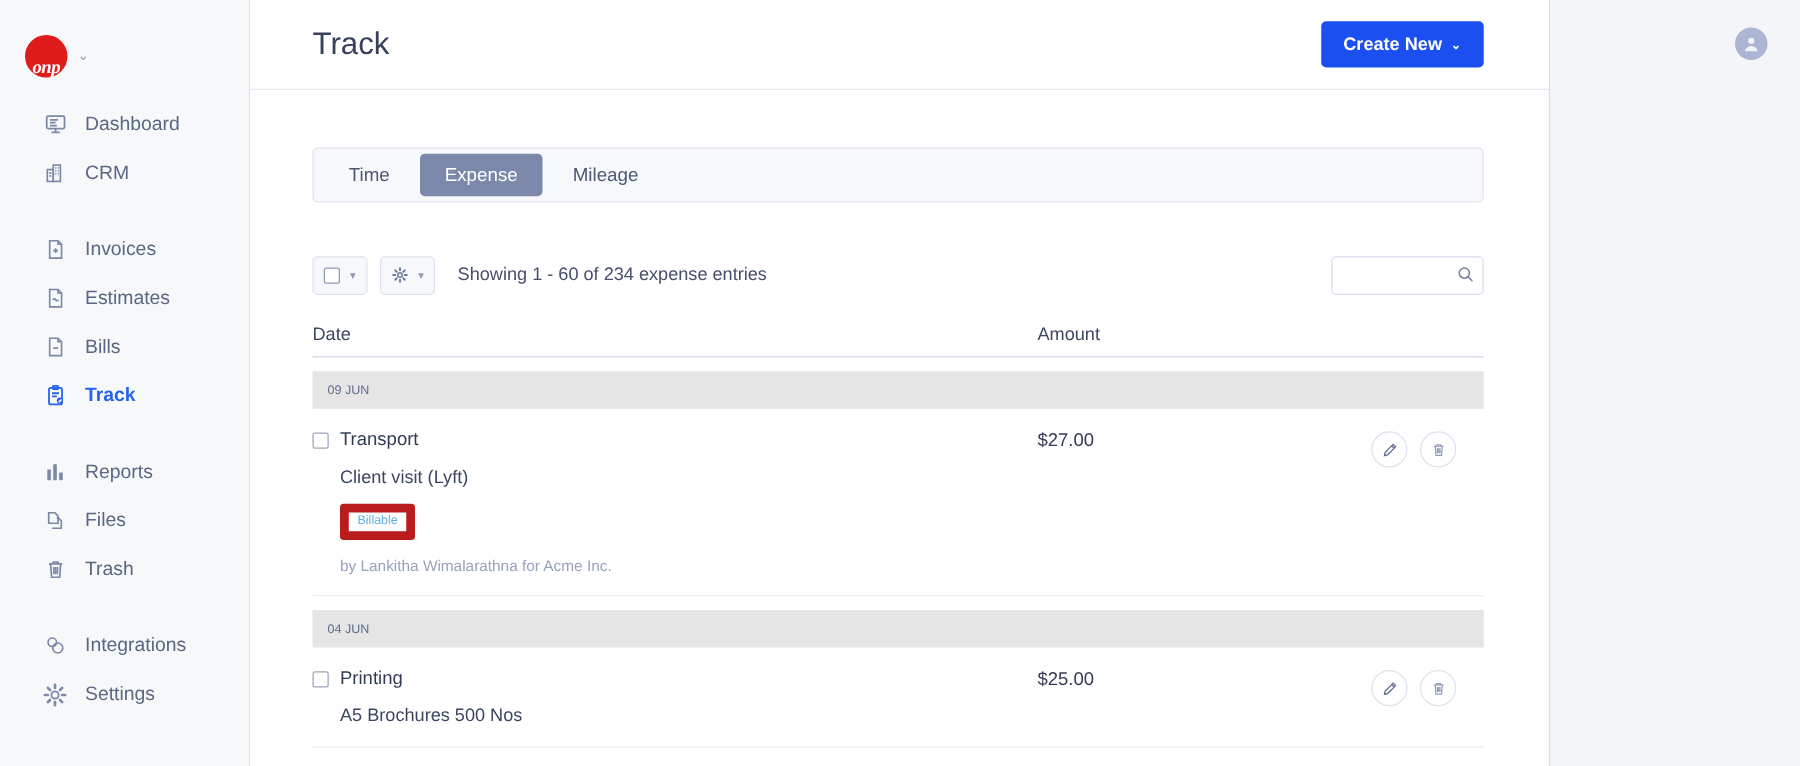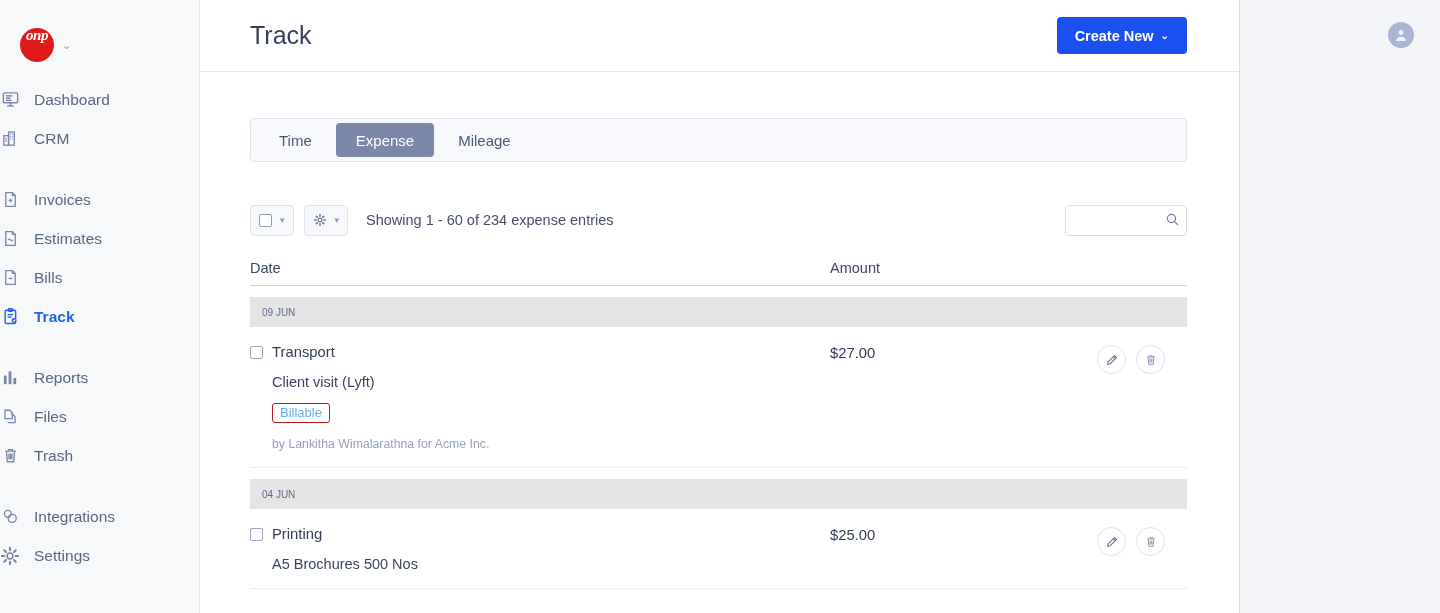--- a/index.html
+++ b/index.html
@@ -33,21 +33,21 @@
     gap: 8px;
     padding: 17px 0 0 20px;
     height: 72px;
   }
   .brand-logo {
     width: 34px;
     height: 34px;
     border-radius: 50%;
     background: #e01b1b;
     display: flex;
-    align-items: flex-start;
+    align-items: flex-end;
     justify-content: center;
     color: #fff;
     font-family: "Liberation Serif", serif;
     font-style: italic;
     font-weight: bold;
     font-size: 15px;
     letter-spacing: -0.5px;
     line-height: 1;
   }
   .brand-caret {
@@ -57,24 +57,26 @@
     margin-top: 2px;
   }
   .nav { padding-top: 8px; }
   .nav-group { padding: 0; }
   .nav-spacer { height: 22px; }
   .nav-item {
     display: flex;
     align-items: center;
     gap: 14px;
     height: 39px;
+    padding-left: 22px;
     color: #5a6782;
     font-size: 15.5px;
     cursor: pointer;
     text-decoration: none;
+    margin-left: 12px;
   }
   .nav-item .ico {
     width: 20px;
     height: 20px;
     display: flex;
     align-items: center;
     justify-content: center;
     flex: 0 0 20px;
   }
   .nav-item .ico svg { display: block; }
@@ -281,24 +283,24 @@
     cursor: pointer;
   }
   .row-desc {
     margin: 14px 0 0 22px;
     font-size: 14.5px;
     color: #3a4560;
   }
   .badge-wrap { margin: 13px 0 0 22px; }
   .badge {
     display: inline-block;
-    border: 1px solid #b91c1c;
+    border: 7px solid #b91c1c;
     border-radius: 3px;
     color: #5fb0ea;
-    font-size: 13px;
+    font-size: 10px;
     padding: 2px 7px 3px 7px;
     line-height: 1;
   }
   .byline {
     margin: 14px 0 0 22px;
     font-size: 12.3px;
     color: #97a2bb;
   }
   .icon-btn {
     width: 29px;

